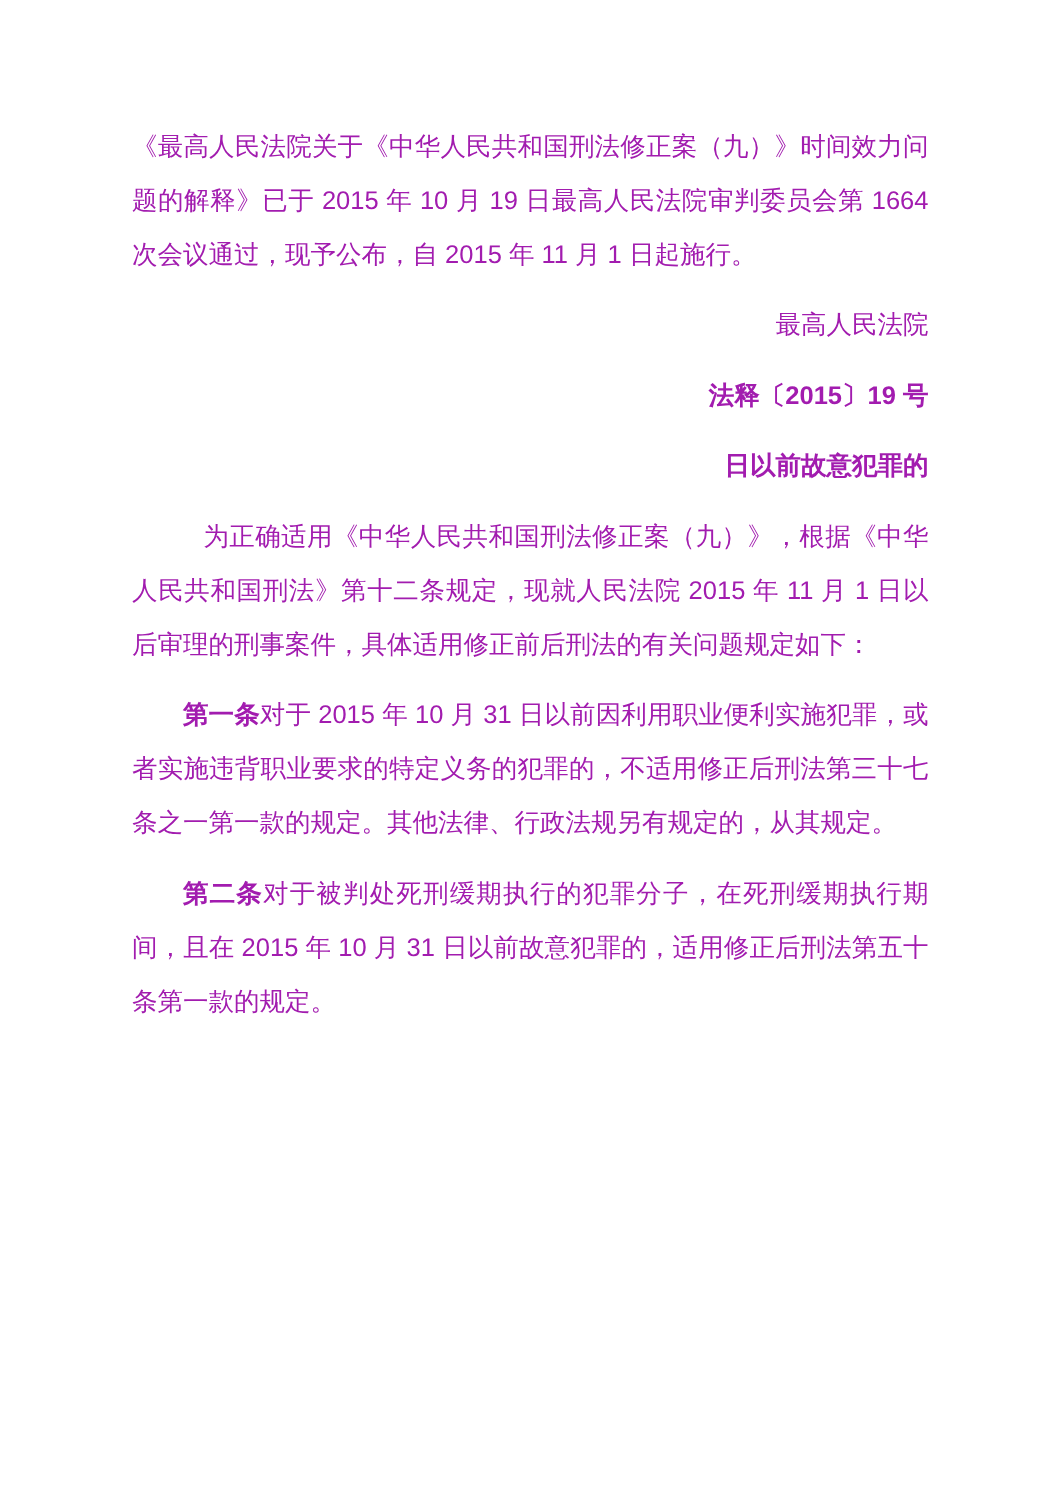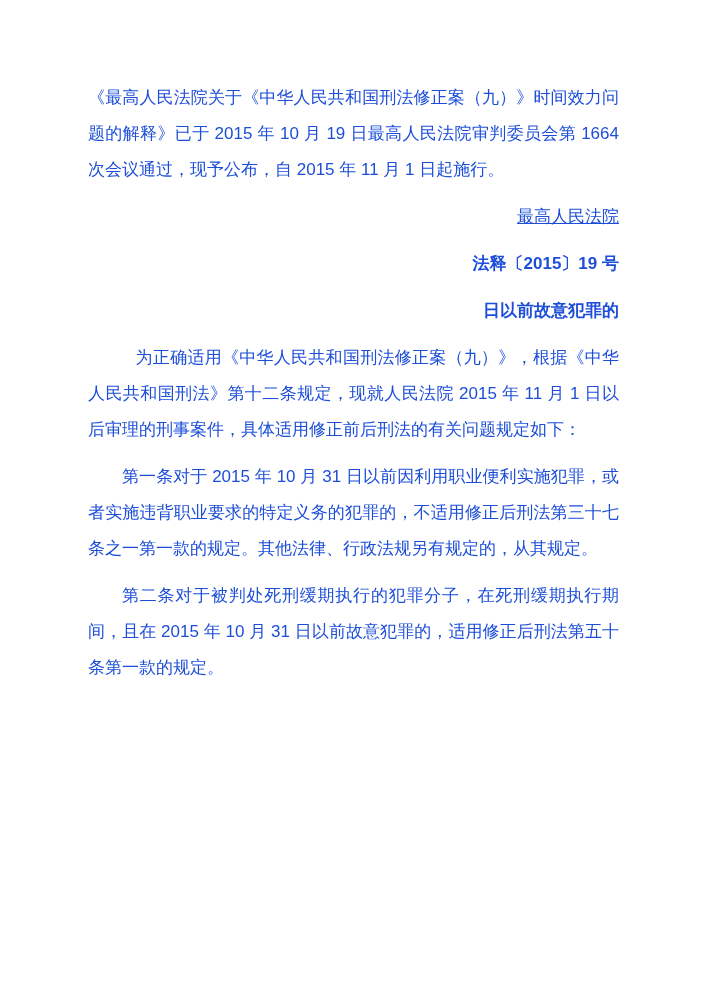--- a/index.html
+++ b/index.html
@@ -14,32 +14,32 @@
   }
   .page {
     box-sizing: border-box;
     width: 707px;
     min-height: 999px;
     padding: 80px 88px 40px 88px;
     background: #ffffff;
     font-family: "Liberation Sans", sans-serif;
     font-size: 17px;
     line-height: 36px;
-    color: #1d4ed8;
+    color: #a21caf;
     text-align: justify;
   }
   .page p {
     margin: 0 0 11px 0;
   }
   .indent-lg { text-indent: 2.8em; }
   .indent    { text-indent: 2em; }
-  .right  { text-align: right; text-decoration: underline; }
+  .right  { text-align: right; }
   .center { text-align: right; }
   .bold   { font-weight: bold; }
-  b { font-weight: normal; }
+  b { font-weight: bold; }
 </style>
 </head>
 <body>
 
 <div class="page">
 
   <p>《最高人民法院关于《中华人民共和国刑法修正案（九）》时间效力问题的解释》已于 2015 年 10 月 19 日最高人民法院审判委员会第 1664 次会议通过，现予公布，自 2015 年 11 月 1 日起施行。</p>
 
   <p class="right">最高人民法院</p>
 

